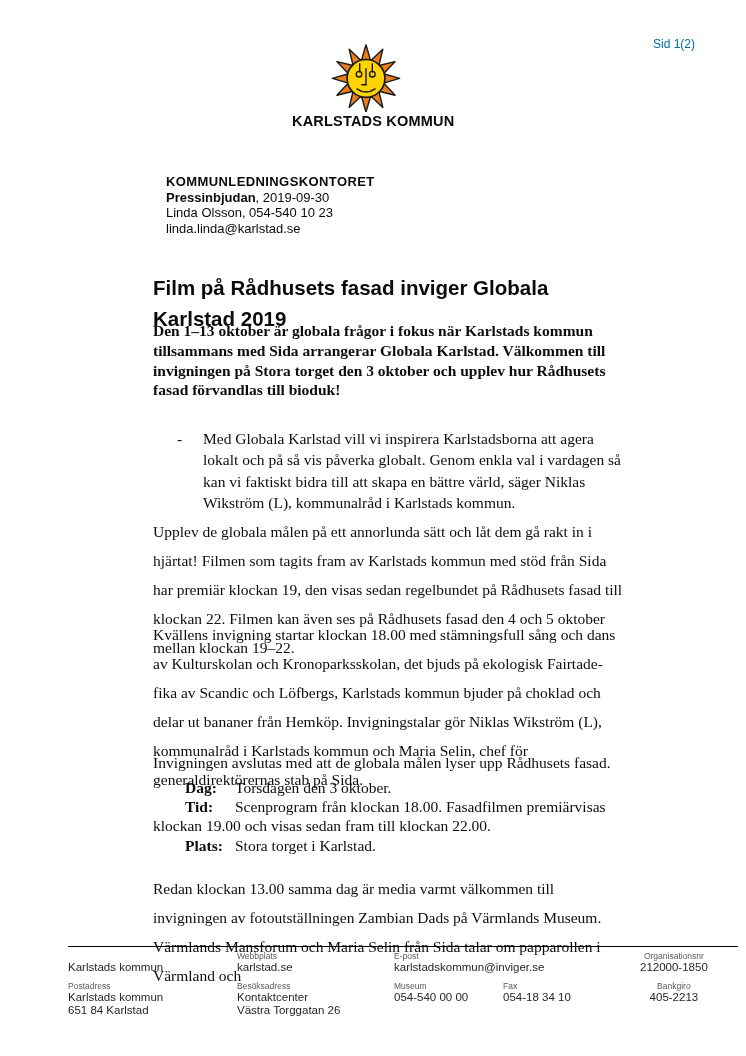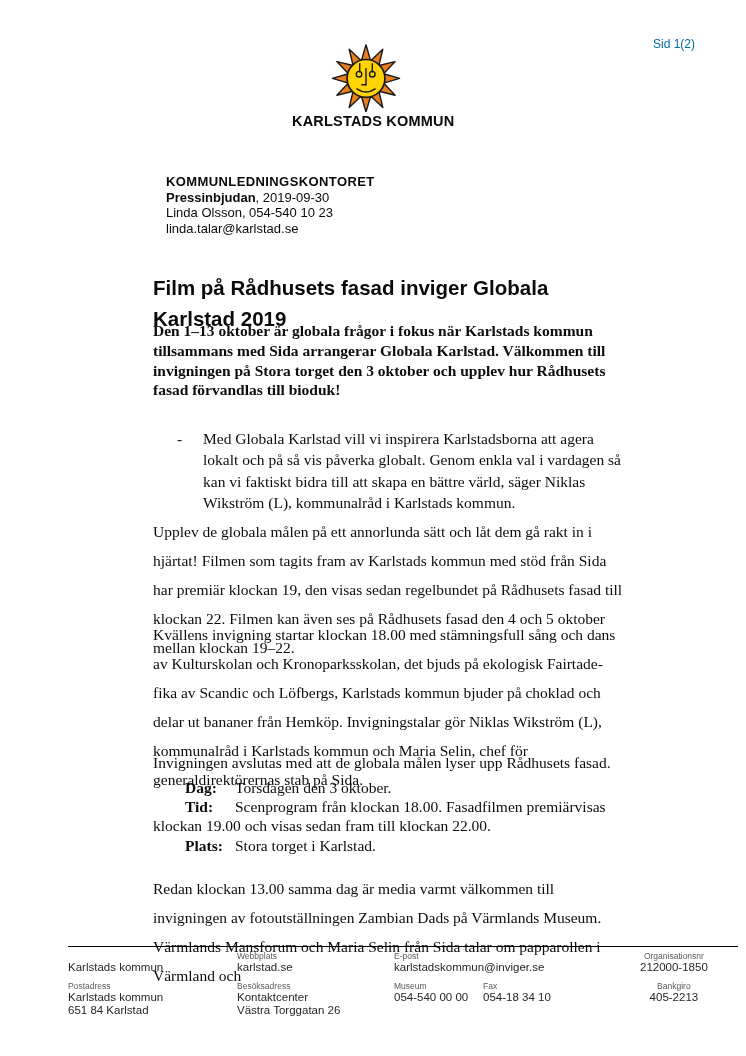--- a/index.html
+++ b/index.html
@@ -74,21 +74,21 @@
   }
   .fcol{position:absolute;top:0;}
   .fcol.c1{left:68px;}
   .fcol.c2{left:237px;}
   .fcol.c3{left:394px;}
   .fcol.c4{left:640px;text-align:center;}
   .flabel{font-size:8.5px;color:#5a5a5a;line-height:10px;margin-top:0;}
   .fval{line-height:13.5px;}
   .fgap{height:6px;}
   .fpair{display:inline-block;vertical-align:top;}
-  .fpair.fax{}
+  .fpair.fax{margin-left:20px;}
   .c3 .fpair.phone{width:89px;}
 </style>
 </head>
 <body>
 
 <div class="page">
 
   <div class="sid">Sid 1(2)</div>
 
   <div class="logo">
@@ -107,21 +107,21 @@
         </g>
       </svg>
     </span>
     <div class="orgname">KARLSTADS KOMMUN</div>
   </div>
 
   <div class="sender">
     <div class="dept">KOMMUNLEDNINGSKONTORET</div>
     <div><span class="doc-type">Pressinbjudan</span><span>, 2019-09-30</span></div>
     <div>Linda Olsson, 054-540 10 23</div>
-    <div>linda.talar@karlstad.se</div>
+    <div>linda.linda@karlstad.se</div>
   </div>
 
   <h1 class="title">Film på Rådhusets fasad inviger Globala Karlstad 2019</h1>
 
   <div class="lead serif">Den 1–13 oktober är globala frågor i fokus när Karlstads kommun tillsammans med Sida arrangerar Globala Karlstad. Välkommen till invigningen på Stora torget den 3 oktober och upplev hur Rådhusets fasad förvandlas till bioduk!</div>
 
   <div class="quote serif">
     <span class="dash">-</span>
     <span>Med Globala Karlstad vill vi inspirera Karlstadsborna att agera lokalt och på så vis påverka globalt. Genom enkla val i vardagen så kan vi faktiskt bidra till att skapa en bättre värld, säger Niklas Wikström (L), kommunalråd i Karlstads kommun.</span>
   </div>

